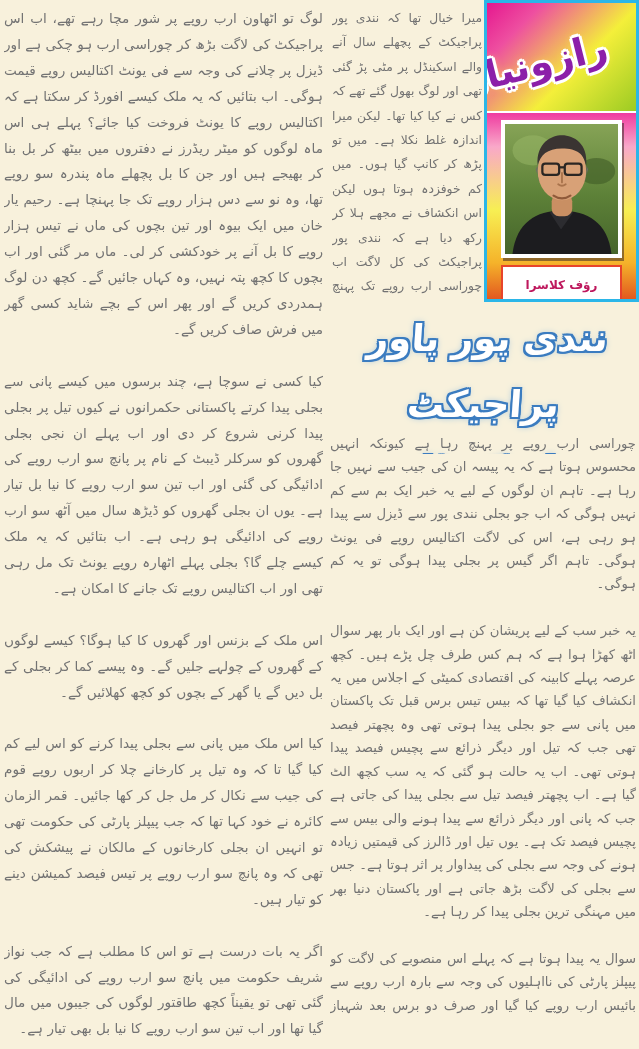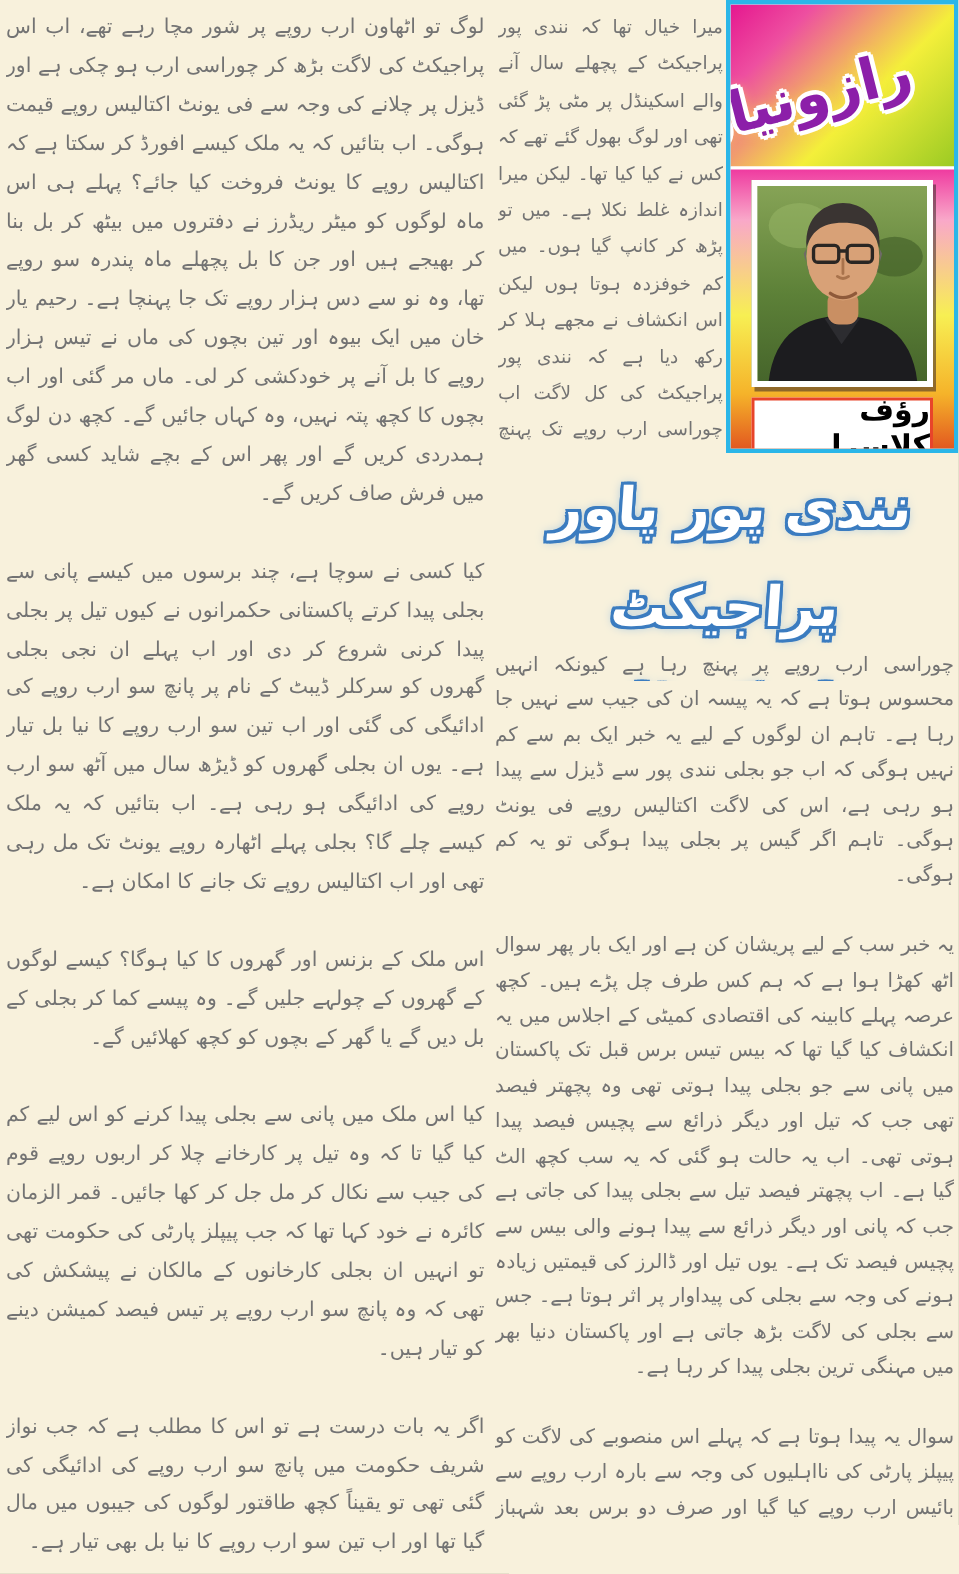--- a/index.html
+++ b/index.html
@@ -63,21 +63,21 @@
   }
   .photo {
     width:121px; height:138px; margin:0 auto; display:block;
     border:4px solid #ffffff; box-shadow:2px 3px 0 rgba(60,40,40,.55);
     background:#6f9440;
   }
   .name-box {
     margin:7px auto 0 auto; width:121px; height:40px;
     background:#ffffff; border:2px solid #e8442a;
     display:flex; align-items:center; justify-content:center;
-    font-size:20px; font-weight:bold; color:#000000; direction:rtl;
+    font-size:12px; font-weight:bold; color:#be185d; direction:rtl;
   }
 </style>
 </head>
 <body>
 
 <div class="page">
 
   <div class="brand">
     <div class="logo">
       <div class="logo-text">رازونیاز</div>

